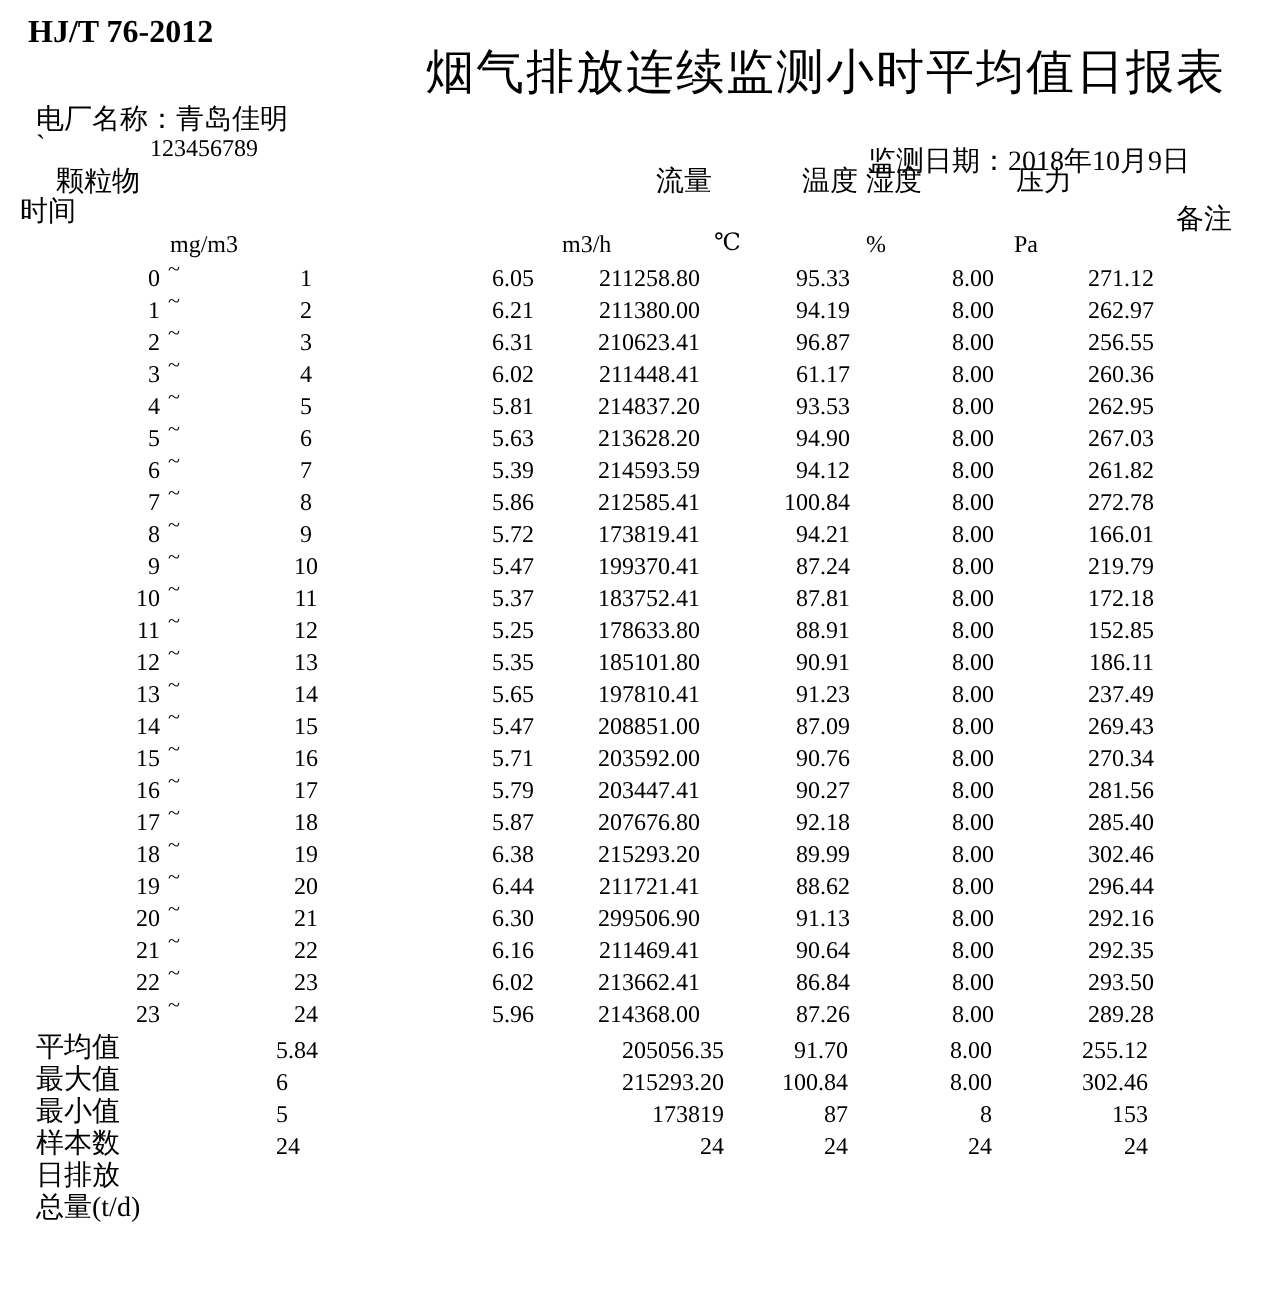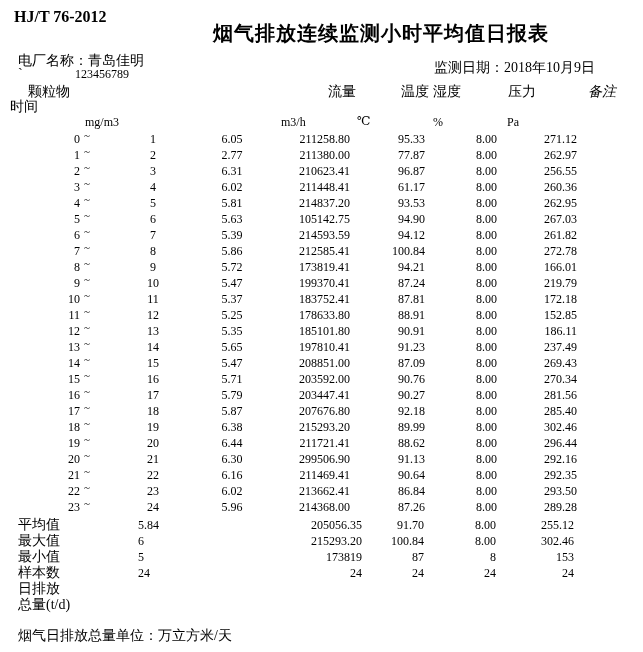--- a/index.html
+++ b/index.html
@@ -4,28 +4,28 @@
 <style>
   html,body{margin:0;padding:0;background:#ffffff;}
   .page{
     position:relative;width:643px;height:652px;background:#ffffff;color:#000000;
     font-family:"Liberation Serif","DejaVu Serif",serif;overflow:hidden;
   }
   .abs{position:absolute;white-space:nowrap;}
   .cn{font-size:14px;line-height:15px;}
   .num{font-size:12px;line-height:16px;}
   .std{font-size:16px;font-weight:bold;font-family:"Liberation Serif","DejaVu Serif",serif;}
-  .title{font-size:20px;font-weight:bold;letter-spacing:1px;}
+  .title{font-size:24px;font-weight:normal;letter-spacing:1px;}
   .rowband{position:absolute;left:0;width:643px;}
   .data-row{position:absolute;left:0;width:643px;height:16px;}
   .data-row span{position:absolute;display:inline-block;white-space:nowrap;}
   .c-from{left:20px;width:60px;text-align:right;}
   .c-tilde{left:84px;top:-4px;font-size:11px;}
   .c-to{left:137px;width:32px;text-align:center;}
-  .c-pm{left:197px;width:70px;text-align:center;}
+  .c-pm{left:197px;width:70px;text-align:right;}
   .c-flow{left:248px;width:102px;text-align:right;}
   .c-temp{left:353px;width:72px;text-align:right;}
   .c-hum{left:425px;width:72px;text-align:right;}
   .c-press{left:495px;width:82px;text-align:right;}
   .s-label{left:18px;font-size:14px;}
   .s-pm{left:138px;width:70px;}
   .s-flow{left:260px;width:102px;text-align:right;}
   .s-temp{left:352px;width:72px;text-align:right;}
   .s-hum{left:424px;width:72px;text-align:right;}
   .s-press{left:492px;width:82px;text-align:right;}
@@ -40,31 +40,31 @@
   <div class="abs title" style="left:213px;top:20px;">烟气排放连续监测小时平均值日报表</div>
 
   <div class="abs cn" style="left:18px;top:53px;">
     <span>电厂名称：</span><span>青岛佳明</span>
   </div>
 
   <div class="abs cn" style="left:18px;top:66px;">`</div>
 
   <div class="abs num" style="left:75px;top:66px;">123456789</div>
 
-  <div class="abs cn" style="left:434px;top:60px;">
+  <div class="abs cn" style="left:434px;top:74px;">
     <span>监测日期：</span><span>2018年10月9日</span>
   </div>
 
   <div class="abs cn" style="left:28px;top:84px;">颗粒物</div>
   <div class="abs cn" style="left:328px;top:84px;">流量</div>
   <div class="abs cn" style="left:401px;top:84px;">温度</div>
   <div class="abs cn" style="left:433px;top:84px;text-align:right;">湿度</div>
   <div class="abs cn" style="left:508px;top:84px;">压力</div>
   <div class="abs cn" style="left:10px;top:99px;text-align:right;">时间</div>
-  <div class="abs cn" style="left:588px;top:84px;font-style:italic;">备注</div>
+  <div class="abs cn" style="left:588px;top:103px;">备注</div>
 
   <div class="abs num" style="left:85px;top:114px;">mg/m3</div>
   <div class="abs num" style="left:281px;top:114px;">m3/h</div>
   <div class="abs num" style="left:357px;top:113px;">℃</div>
   <div class="abs num" style="left:433px;top:114px;">%</div>
   <div class="abs num" style="left:507px;top:114px;">Pa</div>
 
   <div class="rowband num" style="top:131px;height:384px;">
       <div class="data-row" style="top: 0px;">
         <span class="c-from">0</span>
@@ -73,23 +73,23 @@
         <span class="c-pm">6.05</span>
         <span class="c-flow">211258.80</span>
         <span class="c-temp">95.33</span>
         <span class="c-hum">8.00</span>
         <span class="c-press">271.12</span>
       </div>
       <div class="data-row" style="top: 16px;">
         <span class="c-from">1</span>
         <span class="c-tilde">~</span>
         <span class="c-to">2</span>
-        <span class="c-pm">2.77</span>
+        <span class="c-pm">6.21</span>
         <span class="c-flow">211380.00</span>
-        <span class="c-temp">77.87</span>
+        <span class="c-temp">94.19</span>
         <span class="c-hum">8.00</span>
         <span class="c-press">262.97</span>
       </div>
       <div class="data-row" style="top: 32px;">
         <span class="c-from">2</span>
         <span class="c-tilde">~</span>
         <span class="c-to">3</span>
         <span class="c-pm">6.31</span>
         <span class="c-flow">210623.41</span>
         <span class="c-temp">96.87</span>
@@ -114,21 +114,21 @@
         <span class="c-flow">214837.20</span>
         <span class="c-temp">93.53</span>
         <span class="c-hum">8.00</span>
         <span class="c-press">262.95</span>
       </div>
       <div class="data-row" style="top: 80px;">
         <span class="c-from">5</span>
         <span class="c-tilde">~</span>
         <span class="c-to">6</span>
         <span class="c-pm">5.63</span>
-        <span class="c-flow">105142.75</span>
+        <span class="c-flow">213628.20</span>
         <span class="c-temp">94.90</span>
         <span class="c-hum">8.00</span>
         <span class="c-press">267.03</span>
       </div>
       <div class="data-row" style="top: 96px;">
         <span class="c-from">6</span>
         <span class="c-tilde">~</span>
         <span class="c-to">7</span>
         <span class="c-pm">5.39</span>
         <span class="c-flow">214593.59</span>
@@ -342,14 +342,13 @@
         <span class="s-press">24</span>
       </div>
       <div class="data-row" style="top: 64px;">
         <span class="s-label">日排放</span>
       </div>
       <div class="data-row" style="top: 80px;">
         <span class="s-label">总量(t/d)</span>
       </div>
     </div>
 
-  <div class="abs cn" style="left:18px;top:628px;">烟气日排放总量单位：万立方米/天</div>
 </div>
 
 </body></html>

